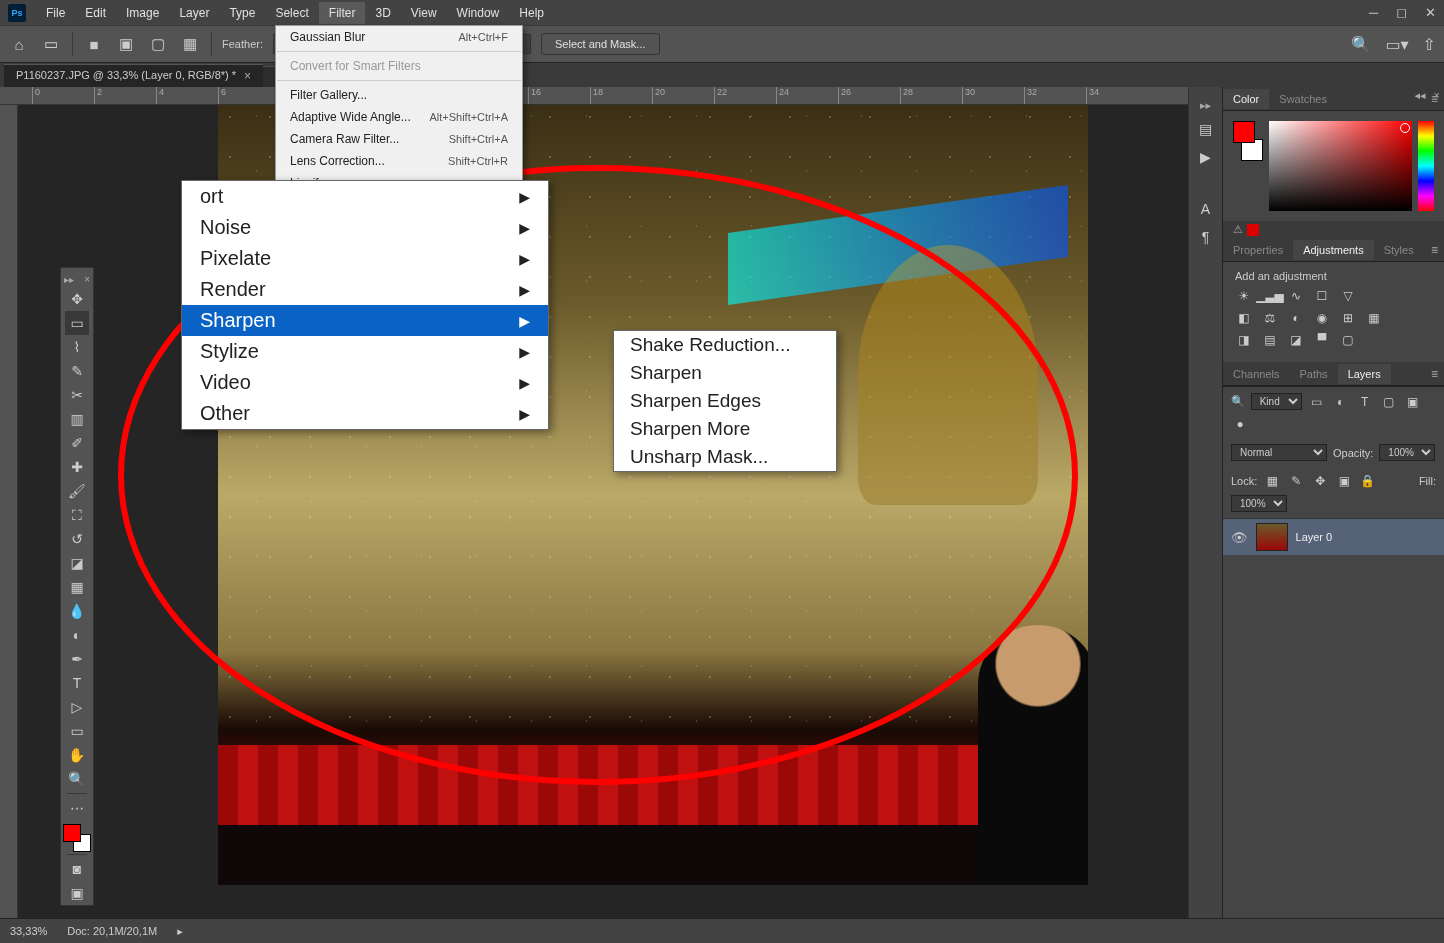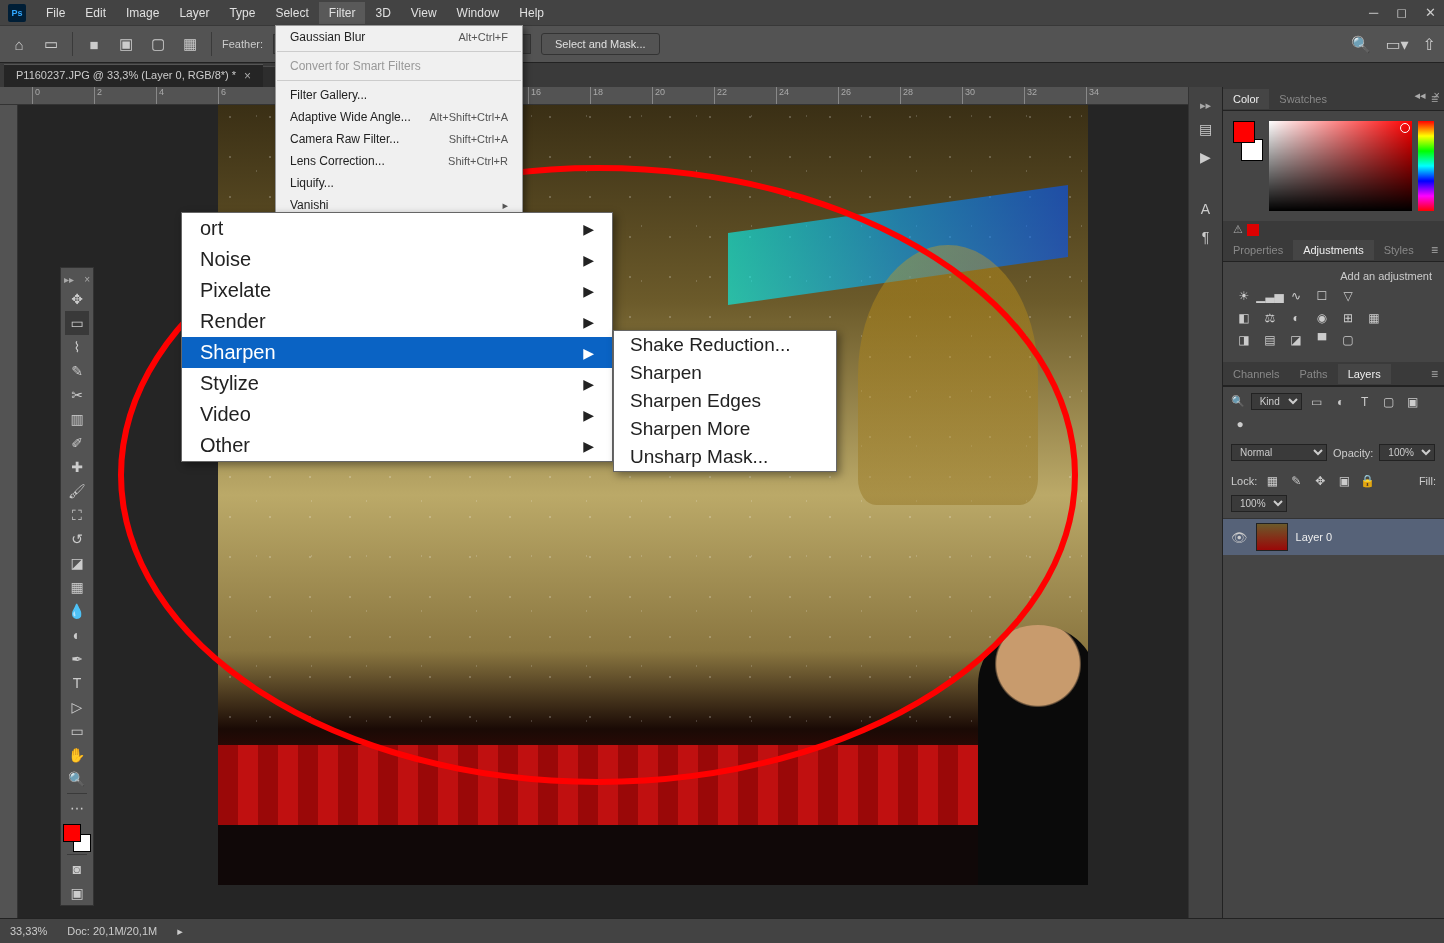--- a/index.html
+++ b/index.html
@@ -53,38 +53,38 @@
 .panel-menu { margin-left:auto; padding:0 6px; color:#aaa; font-size:12px; }
 .color-panel { height:110px; padding:10px; display:flex; gap:6px; background:#454545; }
 .color-swatch-indicator { width:30px; height:40px; position:relative; }
 .color-swatch-indicator .cf { position:absolute; top:0; left:0; width:22px; height:22px; background:#f00; border:1px solid #000;}
 .color-swatch-indicator .cb { position:absolute; bottom:0; right:0; width:22px; height:22px; background:#fff; border:1px solid #000;}
 .color-field { flex:1; height:90px; background: linear-gradient(to right, #fff, #f00), linear-gradient(to bottom, transparent, #000); background-blend-mode: multiply; position:relative; }
 .color-ring { position:absolute; top:2px; right:2px; width:10px; height:10px; border:1px solid #fff; border-radius:50%; }
 .hue-strip { width:16px; height:90px; background: linear-gradient(#f00,#ff0,#0f0,#0ff,#00f,#f0f,#f00); }
 .warn-row { padding: 2px 10px; color:#aaa; font-size:11px; display:flex; align-items:center; gap:4px; }
 .adjust-panel { padding:8px 12px; background:#454545; }
-.adjust-title { font-size:11px; color:#ccc; margin-bottom:6px;text-align:right; }
+.adjust-title { font-size:11px; color:#ccc; margin-bottom:6px; }
 .adj-row { display:flex; gap:8px; margin-bottom:6px; }
 .adj-ico { width:18px; height:16px; color:#ccc; display:flex; align-items:center; justify-content:center; font-size:12px; border:1px solid transparent; }
 .layers-panel { flex:1; background:#454545; display:flex; flex-direction:column; border-top:1px solid #222; }
 .layer-controls { padding:6px 8px; font-size:11px; color:#ccc; display:flex; align-items:center; gap:6px; flex-wrap:wrap; }
 .lcselect { background:#3a3a3a; border:1px solid #222; color:#ccc; font-size:10px; padding:1px 4px; }
 .layer-row { display:flex; align-items:center; gap:8px; padding:4px 8px; background:#566278; border-top:1px solid #333; }
 .layer-eye { font-size:13px; }
 .layer-thumb { width:32px; height:28px; background: linear-gradient(#6b5a2a, #9a0808); border:1px solid #222; }
 .layer-name { font-size:11px; color:#eee; }
 .status-bar { position:absolute; bottom:0; left:0; right:0; height:25px; background:#434343; display:flex; align-items:center; gap:20px; padding:0 10px; font-size:11px; color:#ccc; border-top:1px solid #222; }
 
 .filter-menu { position:absolute; left:275px; top:25px; width:248px; background:#f0f0f0; border:1px solid #999; box-shadow: 3px 3px 6px rgba(0,0,0,.4); font-size:12px; color:#222; z-index:50; }
 .fm-item { padding: 4px 14px; display:flex; justify-content:space-between; align-items:center; }
 .fm-item.disabled { color:#999; }
 .fm-sep { height:1px; background:#ccc; margin:3px 1px; }
 .fm-short { font-size:11px; color:#555; }
-.big-menu { position:absolute; left:181px; top:212px; width:432px; background:#fff; border:1px solid #666; box-shadow:3px 3px 8px rgba(0,0,0,.4); font-size:20px; color:#222; z-index:60; }
+.big-menu { position:absolute; left:181px; top:180px; width:368px; background:#fff; border:1px solid #666; box-shadow:3px 3px 8px rgba(0,0,0,.4); font-size:20px; color:#222; z-index:60; }
 .bm-item { padding: 4px 18px; display:flex; justify-content:space-between; align-items:center; }
 .bm-item.hi { background:#0a63c4; color:#fff; }
 .bm-arrow { font-size:14px; }
 .sub-menu { position:absolute; left:613px; top:330px; width:224px; background:#fff; border:1px solid #666; box-shadow:3px 3px 8px rgba(0,0,0,.4); font-size:19px; color:#222; z-index:70; }
 .sm-item { padding: 3px 16px; }
 .sm-item.hi { background:#0a63c4; color:#fff; }
 .panel-badge { position:absolute; top:2px; right:4px; font-size:11px; color:#aaa; display:flex; gap:8px;}
 </style>
 </head>
 <body>

